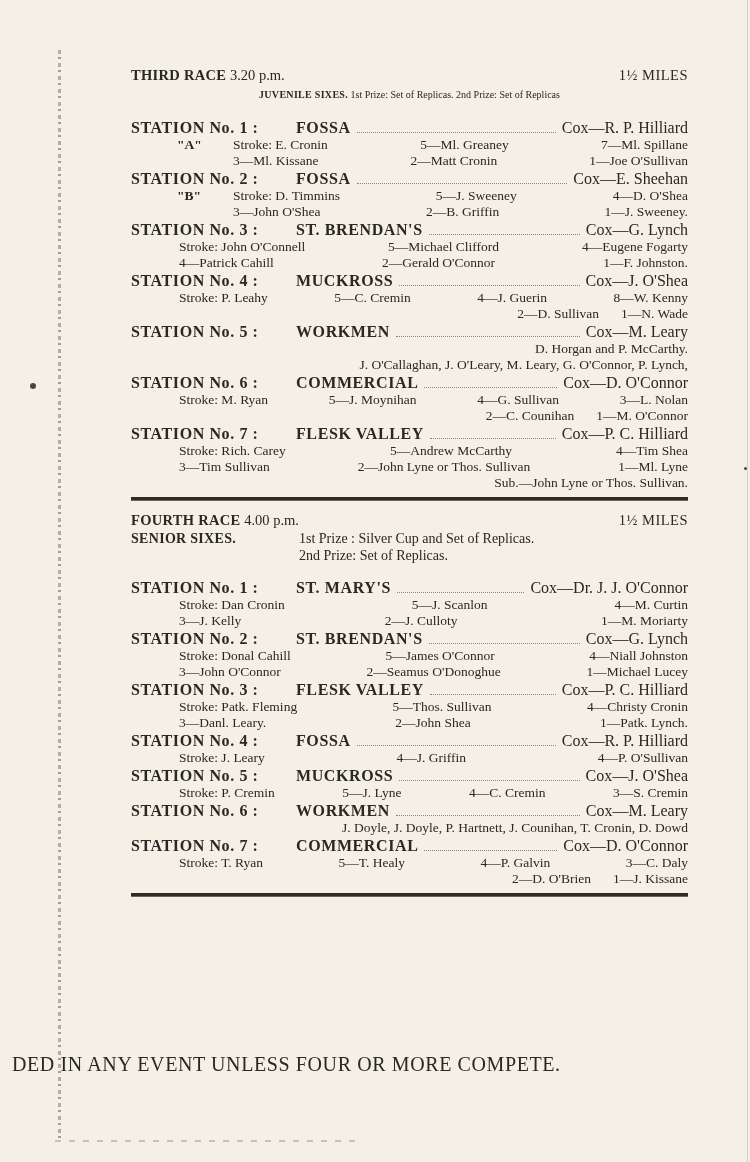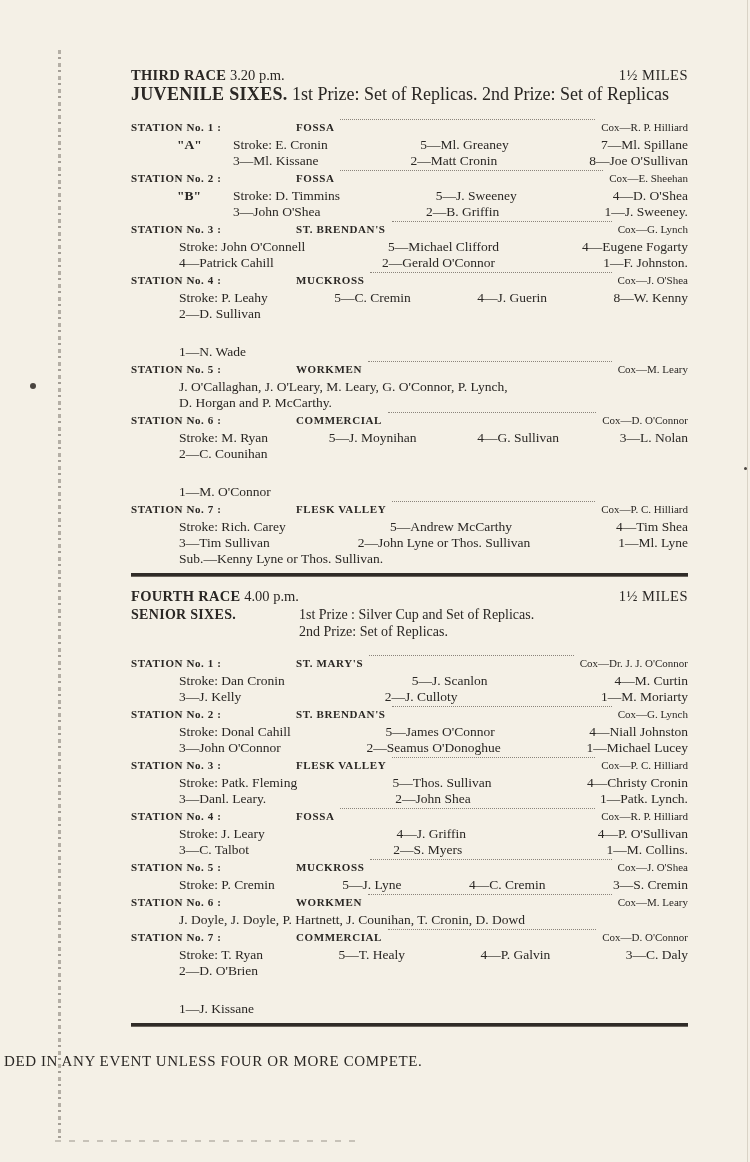--- a/index.html
+++ b/index.html
@@ -16,38 +16,38 @@
   }
   .fold-bottom { position:absolute; left:55px; top:1140px; width:300px; height:2px;
     background:repeating-linear-gradient(to right,#9a948a 0 6px,transparent 6px 14px); opacity:.5; }
   .right-edge { position:absolute; right:2px; top:0; width:1px; height:1162px; background:#d9d3c6; }
   .speck { position:absolute; background:#4a4540; border-radius:50%; }
   .page { position:absolute; left:131px; top:66px; width:557px; }
   .race-head { display:flex; justify-content:space-between; font-size:14.5px; line-height:19px;text-align:center; }
   .race-head .title { font-weight:bold; letter-spacing:.3px; }
   .race-head .time { font-weight:normal; }
   .race-head .dist { letter-spacing:.5px; }
-  .sub { font-size:18px; line-height:19px; white-space:nowrap; }
+  .sub { font-size:10px; line-height:19px; white-space:nowrap;text-align:center; }
   .sub b { letter-spacing:.3px; }
   .sub2 { display:flex; font-size:14px; line-height:17px;align-items:flex-end; }
   .sub2 .lbl { font-weight:bold; width:168px; letter-spacing:.3px; }
   .station { margin:0; }
-  .st-line { display:flex; align-items:flex-start; font-size:11px; line-height:19px; }
+  .st-line { display:flex; align-items:flex-end; font-size:16px; line-height:19px; }
   .st-line .no { font-weight:bold; letter-spacing:.6px; width:165px; white-space:nowrap; }
   .st-line .club { font-weight:bold; letter-spacing:.6px; white-space:nowrap; }
   .st-line .dots { flex:1; border-bottom:1px dotted #8a847b; margin:0 6px 4px 6px; height:1px; }
   .st-line .cox { white-space:nowrap; }
   .crew { padding-left:48px; font-size:13.5px; line-height:16px; }
   .crew.tag { display:flex; padding-left:46px; }
   .crew .tagl { font-weight:bold; width:56px; }
   .crew-row { display:flex; justify-content:space-between; white-space:nowrap; }
-  .crew-row.left { justify-content:flex-end; gap:22px;flex-direction:column; }
+  .crew-row.left { justify-content:flex-end; gap:22px; }
   .rule { height:3px; background:#2f2b27; margin:6px 0 10px 0; border-bottom:1px solid #6b655d; }
   .gap { height:14px; }
-  .notice { position:absolute; left:4px; top:1053px; font-size:15px; letter-spacing:.6px; white-space:nowrap; }
+  .notice { position:absolute; left:12px; top:1053px; font-size:20px; letter-spacing:.6px; white-space:nowrap; }
 </style>
 </head>
 <body>
 
 <div class="fold"></div>
 <div class="fold-bottom"></div>
 <div class="right-edge"></div>
 <div class="speck" style="left:30px;top:383px;width:6px;height:6px;"></div>
 <div class="speck" style="left:744px;top:467px;width:3px;height:3px;"></div>
 
@@ -75,21 +75,21 @@
             <span class="tagl">"A"</span>
             <div style="flex:1">
               <div class="crew-row">
                 <span>Stroke: E. Cronin</span>
                 <span>5—Ml. Greaney</span>
                 <span>7—Ml. Spillane</span>
               </div>
               <div class="crew-row">
                 <span>3—Ml. Kissane</span>
                 <span>2—Matt Cronin</span>
-                <span>8—Joe O'Sullivan</span>
+                <span>1—Joe O'Sullivan</span>
               </div>
             </div>
           </div>
         </div>
         <div class="station">
           <div class="st-line">
             <span class="no">STATION No. 2 :</span>
             <span class="club">FOSSA</span>
             <span class="dots"></span>
             <span class="cox">Cox—E. Sheehan</span>
@@ -152,24 +152,24 @@
         </div>
         <div class="station">
           <div class="st-line">
             <span class="no">STATION No. 5 :</span>
             <span class="club">WORKMEN</span>
             <span class="dots"></span>
             <span class="cox">Cox—M. Leary</span>
           </div>
           <div class="crew">
             <div class="crew-row left">
+              <span>D. Horgan and P. McCarthy.</span>
+            </div>
+            <div class="crew-row left">
               <span>J. O'Callaghan, J. O'Leary, M. Leary, G. O'Connor, P. Lynch,</span>
-            </div>
-            <div class="crew-row left">
-              <span>D. Horgan and P. McCarthy.</span>
             </div>
           </div>
         </div>
         <div class="station">
           <div class="st-line">
             <span class="no">STATION No. 6 :</span>
             <span class="club">COMMERCIAL</span>
             <span class="dots"></span>
             <span class="cox">Cox—D. O'Connor</span>
           </div>
@@ -198,21 +198,21 @@
               <span>Stroke: Rich. Carey</span>
               <span>5—Andrew McCarthy</span>
               <span>4—Tim Shea</span>
             </div>
             <div class="crew-row">
               <span>3—Tim Sullivan</span>
               <span>2—John Lyne or Thos. Sullivan</span>
               <span>1—Ml. Lyne</span>
             </div>
             <div class="crew-row left">
-              <span>Sub.—Kenny Lyne or Thos. Sullivan.</span>
+              <span>Sub.—John Lyne or Thos. Sullivan.</span>
             </div>
           </div>
         </div>
       </div>
   </section>
 
   <div class="rule"></div>
 
   <section>
     <div class="race-head">
@@ -295,25 +295,20 @@
             <span class="club">FOSSA</span>
             <span class="dots"></span>
             <span class="cox">Cox—R. P. Hilliard</span>
           </div>
           <div class="crew">
             <div class="crew-row">
               <span>Stroke: J. Leary</span>
               <span>4—J. Griffin</span>
               <span>4—P. O'Sullivan</span>
             </div>
-            <div class="crew-row">
-              <span>3—C. Talbot</span>
-              <span>2—S. Myers</span>
-              <span>1—M. Collins.</span>
-            </div>
           </div>
         </div>
         <div class="station">
           <div class="st-line">
             <span class="no">STATION No. 5 :</span>
             <span class="club">MUCKROSS</span>
             <span class="dots"></span>
             <span class="cox">Cox—J. O'Shea</span>
           </div>
           <div class="crew">

